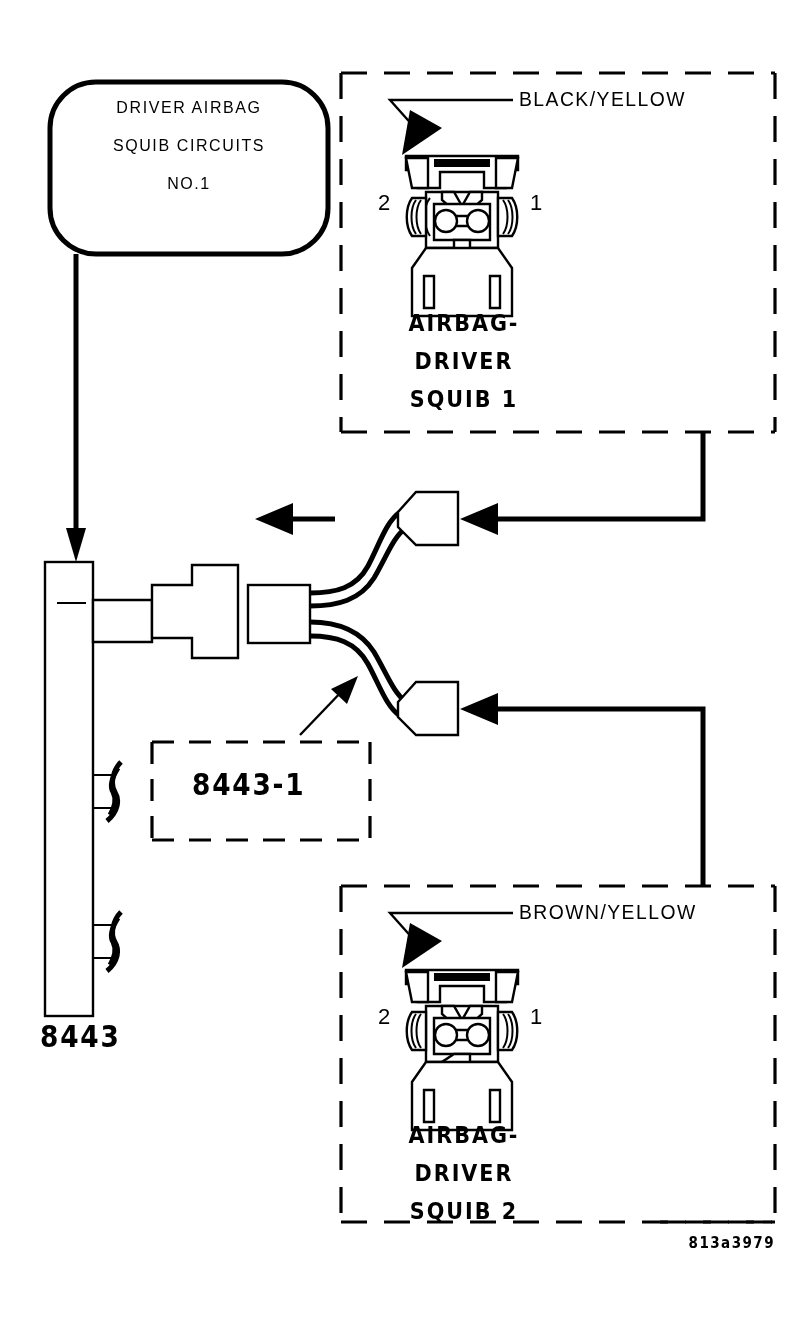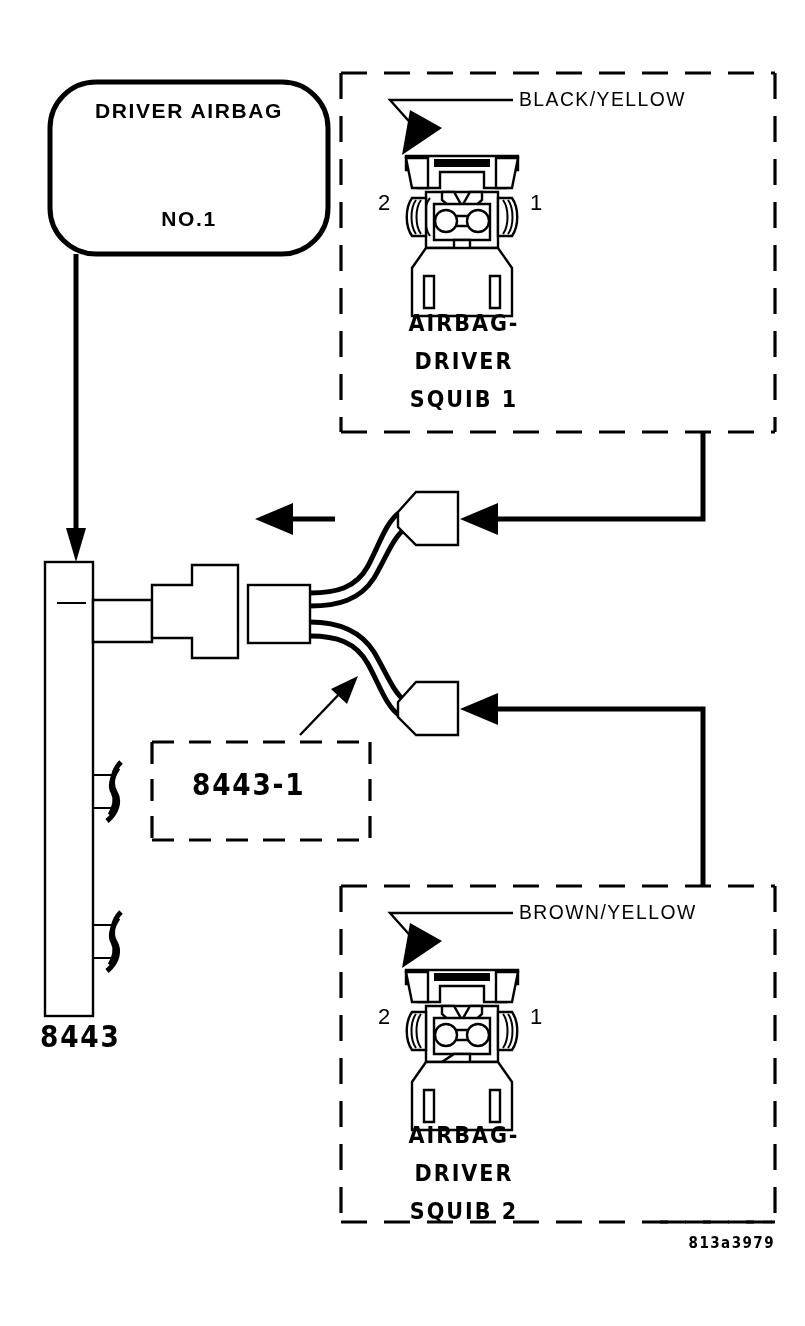--- a/index.html
+++ b/index.html
@@ -80,23 +80,23 @@
   .txt-thin {
     font-family: "Liberation Sans", sans-serif;
     font-weight: 400;
     letter-spacing: 1.6px;
     font-size: 21px;
     transform: scaleX(0.92);
     transform-origin: left center;
   }
   .txt-thin-c {
     font-family: "Liberation Sans", sans-serif;
-    font-weight: 700;
+    font-weight: 400;
     letter-spacing: 1.6px;
-    font-size: 21px;
+    font-size: 16px;
     text-align: center;
   }
   
   .txt-bold {
     font-family: "DejaVu Sans", sans-serif;
     font-weight: 700;
     letter-spacing: 2.2px;
     font-size: 23px;
     transform: scaleX(0.9);
     transform-origin: center center;
@@ -295,21 +295,22 @@
       <path class="fill-black" d="M402,968 L410,923 L442,941 Z"></path>
     </g>
 
     <g>
       <path class="stroke-dashed" d="M660,1222 L775,1222"></path>
     </g>
 
   </svg>
 
   <div class="txt txt-thin-c center-block" style="left:58px; top:100px; width:262px;">DRIVER AIRBAG</div>
-  <div class="txt txt-thin-c center-block" style="left:58px; top:176px; width:262px;margin-top:32px;">NO.1</div>
+  <div class="txt txt-thin-c center-block" style="left:58px; top:138px; width:262px;">SQUIB CIRCUITS</div>
+  <div class="txt txt-thin-c center-block" style="left:58px; top:176px; width:262px;">NO.1</div>
 
   <div class="txt txt-thin" style="left:519px; top:88px;">BLACK/YELLOW</div>
 
   <div class="txt txt-pin" style="left:378px; top:192px;">2</div>
   <div class="txt txt-pin" style="left:530px; top:192px;">1</div>
 
   <div class="txt txt-bold center-block" style="left:384px; top:312px; width:160px;">AIRBAG-</div>
   <div class="txt txt-bold center-block" style="left:384px; top:350px; width:160px;">DRIVER</div>
   <div class="txt txt-bold center-block" style="left:384px; top:388px; width:160px;">SQUIB 1</div>
 

